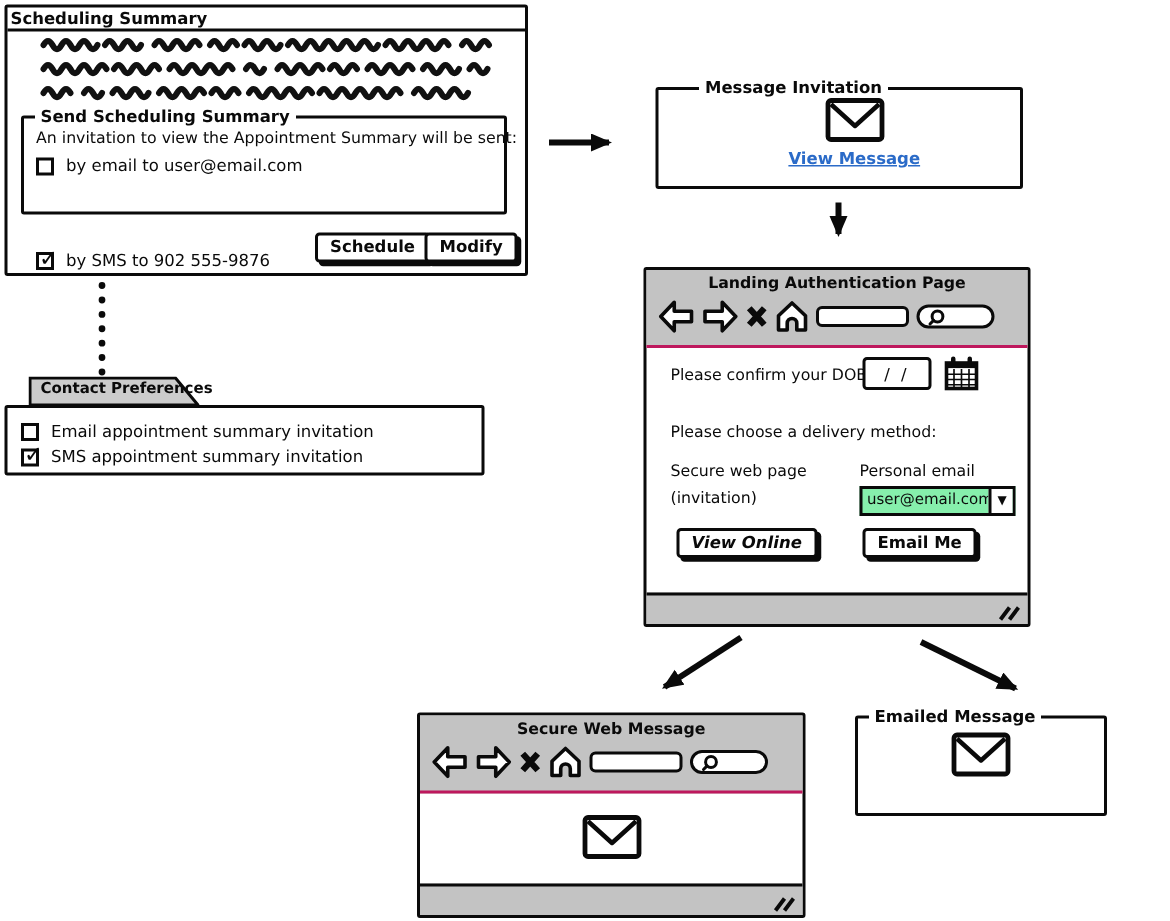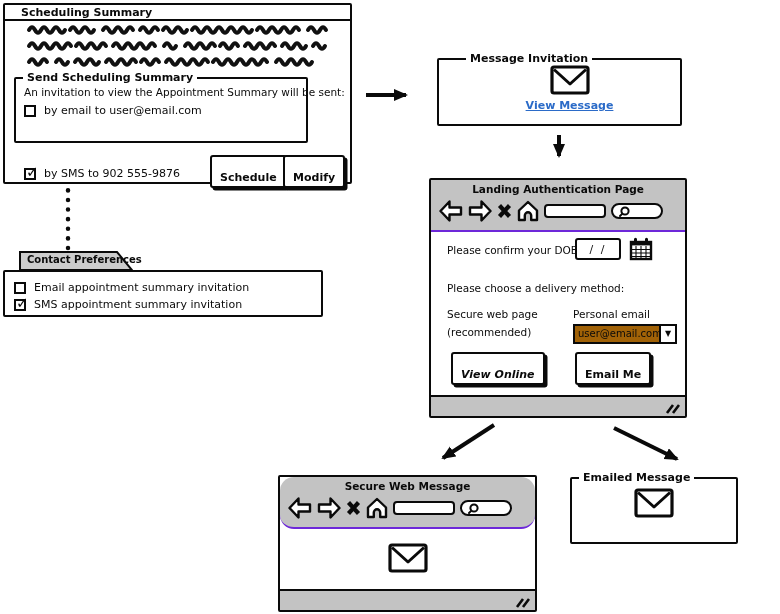--- a/index.html
+++ b/index.html
@@ -1,47 +1,47 @@
 <!DOCTYPE html>
 <html><head>
 <meta charset="utf-8">
 <style>
   * { box-sizing: border-box; margin: 0; padding: 0; }
   html,body { background:#fff; }
   body { font-family: "DejaVu Sans", "Liberation Sans", sans-serif; color:#0a0a0a; }
   #canvas { position:relative; width:780px; height:614px; background:#fff; overflow:hidden; }
 
   .win { position:absolute; background:#fff; border:2px solid #0a0a0a; border-radius:2px; }
-  .titlebar { height:16px; border-bottom:2px solid #0a0a0a; font-size:11px; font-weight:600; line-height:15px; padding-left:16px; white-space:nowrap; }
+  .titlebar { height:16px; border-bottom:2px solid #0a0a0a; font-size:11px; font-weight:600; line-height:15px; padding-left:2px; white-space:nowrap; }
 
   .fs { position:absolute; border:2px solid #0a0a0a; border-radius:2px; background:#fff; }
   .fs legend { font-size:11px; font-weight:600; margin-left:7px; padding:0 4px; white-space:nowrap; }
 
   .btn { position:absolute; background:#fff; border:2px solid #0a0a0a; border-radius:3px;
          box-shadow:2.5px 2.5px 0 #0a0a0a; font-size:11px; font-weight:600; text-align:center;
-         padding:14px 8px 2px 8px; white-space:nowrap; cursor:default; }
+         padding:1px 8px 2px 8px; white-space:nowrap; cursor:default; }
 
   .cbrow { position:absolute; display:flex; align-items:center; gap:8px; height:15px;justify-content:flex-end; }
   .cb { position:relative; width:12px; height:12px; border:2px solid #0a0a0a; background:#fff; flex:0 0 auto; }
   .cb.checked::after { content:"\2713"; position:absolute; left:0px; top:-7px; font-size:15px; font-weight:700; color:#0a0a0a; }
   .cblabel { font-size:11px; white-space:nowrap; }
 
-  .browser-header { position:absolute; left:0; right:0; top:0; background:#c3c3c3; border-bottom:2px solid #6d28d9; }
+  .browser-header { position:absolute; left:0; right:0; top:0; background:#c3c3c3; border-bottom:2px solid #be185d; }
   .browser-title { font-size:10.5px; font-weight:600; text-align:center; line-height:15px; margin-top:2px; white-space:nowrap; }
   .navrow { display:flex; align-items:center; gap:5px; padding-left:8px; margin-top:1px; height:26px; }
   .addr { width:62px; height:14px; background:#fff; border:2px solid #0a0a0a; border-radius:4px; }
   .pill { width:52px; height:16px; background:#fff; border:2px solid #0a0a0a; border-radius:9px; display:flex; align-items:center; padding-left:3px; }
   .browser-footer { position:absolute; left:0; right:0; bottom:0; height:21px; background:#c3c3c3; border-top:2px solid #0a0a0a; }
   .grip { position:absolute; right:5px; bottom:4px; width:16px; height:12px; }
 
   .lbl { position:absolute; font-size:10.5px; white-space:nowrap; }
 
   .dob-input { position:absolute; width:46px; height:22px; background:#fff; border:2px solid #0a0a0a; border-radius:3px;
                font-size:11px; text-align:center; line-height:19px; letter-spacing:2px; }
-  .combo { position:absolute; width:104px; height:20px; border:2px solid #0a0a0a; background:#a16207; display:flex; }
+  .combo { position:absolute; width:104px; height:20px; border:2px solid #0a0a0a; background:#86efac; display:flex; }
   .combo-val { flex:1 1 auto; font-size:10px; line-height:16px; padding-left:3px; white-space:nowrap; overflow:hidden; }
   .combo-btn { flex:0 0 16px; border-left:2px solid #0a0a0a; display:flex; align-items:center; justify-content:center; background:#fff; }
   .combo-btn span { font-size:8px; line-height:8px; }
 
   .tabfolder { position:absolute; width:114px; height:20px; }
   .tabfolder .tablabel { position:absolute; left:8px; top:3px; font-size:10px; font-weight:600; white-space:nowrap; }
 
   .envelope { display:block; }
   .link { font-size:11px; font-weight:600; color:#2b6bc8; text-decoration:underline; white-space:nowrap; cursor:pointer; }
 
@@ -89,21 +89,21 @@
         <path d="M 287 24 q 3 -5.5 6 0 q 3 5.5 6 0" stroke="#111111" stroke-width="4" stroke-linecap="round" fill="none"></path>
         <path d="M 3 40 q 3 -5.5 6 0 q 3 5.5 6 0 q 3 -5.5 6 0" stroke="#111111" stroke-width="4" stroke-linecap="round" fill="none"></path>
         <path d="M 30 40 q 3 -5.5 6 0 q 3 5.5 6 0" stroke="#111111" stroke-width="4" stroke-linecap="round" fill="none"></path>
         <path d="M 49 40 q 3 -5.5 6 0 q 3 5.5 6 0 q 3 -5.5 6 0 q 3 5.5 6 0" stroke="#111111" stroke-width="4" stroke-linecap="round" fill="none"></path>
         <path d="M 80 40 q 3 -5.5 6 0 q 3 5.5 6 0 q 3 -5.5 6 0 q 3 5.5 6 0 q 3 -5.5 6 0" stroke="#111111" stroke-width="4" stroke-linecap="round" fill="none"></path>
         <path d="M 115 40 q 3 -5.5 6 0 q 3 5.5 6 0 q 3 -5.5 6 0" stroke="#111111" stroke-width="4" stroke-linecap="round" fill="none"></path>
         <path d="M 140 40 q 3 -5.5 6 0 q 3 5.5 6 0 q 3 -5.5 6 0 q 3 5.5 6 0 q 3 -5.5 6 0 q 3 5.5 6 0 q 3 -5.5 6 0" stroke="#111111" stroke-width="4" stroke-linecap="round" fill="none"></path>
         <path d="M 187 40 q 3 -5.5 6 0 q 3 5.5 6 0 q 3 -5.5 6 0 q 3 5.5 6 0 q 3 -5.5 6 0 q 3 5.5 6 0 q 3 -5.5 6 0 q 3 5.5 6 0 q 3 -5.5 6 0" stroke="#111111" stroke-width="4" stroke-linecap="round" fill="none"></path>
         <path d="M 250 40 q 3 -5.5 6 0 q 3 5.5 6 0 q 3 -5.5 6 0 q 3 5.5 6 0 q 3 -5.5 6 0 q 3 5.5 6 0" stroke="#111111" stroke-width="4" stroke-linecap="round" fill="none"></path>
       </svg>
-    <fieldset class="fs" style="left:9px; top:66px; width:294px; height:72px;">
+    <fieldset class="fs" style="left:9px; top:66px; width:324px; height:72px;">
       <legend>Send Scheduling Summary</legend>
       <div class="lbl" style="left:8px; top:2px; font-size:10.5px;">An invitation to view the Appointment Summary will be sent:</div>
       <div class="cbrow" style="left:8px; top:19px;">
         <span class="cb"></span>
         <span class="cblabel">by email to user@email.com</span>
       </div>
       <div class="cbrow" style="left:8px; top:38px;margin-top:44px;">
         <span class="cb checked"></span>
         <span class="cblabel">by SMS to 902 555-9876</span>
       </div>
@@ -168,39 +168,39 @@
     <div class="lbl" style="left:16px; top:64px;">Please confirm your DOB:</div>
     <div class="dob-input" style="left:144px; top:58px;">/ /</div>
     <span style="position:absolute; left:198px; top:57px;"><svg width="24" height="24" viewBox="0 0 24 24">
           <rect x="2" y="5" width="20" height="17" fill="#ffffff" stroke="#0a0a0a" stroke-width="2.4"></rect>
           <rect x="2" y="5" width="20" height="3.4" fill="#0a0a0a"></rect>
           <path d="M6.5 2.2 V6 M17.5 2.2 V6" stroke="#0a0a0a" stroke-width="3" stroke-linecap="round"></path>
           <path d="M7 9 V21 M12 9 V21 M17 9 V21 M3 12.5 H21 M3 16 H21 M3 19.5 H21" stroke="#0a0a0a" stroke-width="1.1"></path>
         </svg></span>
     <div class="lbl" style="left:16px; top:102px;">Please choose a delivery method:</div>
     <div class="lbl" style="left:16px; top:128px;">Secure web page</div>
-    <div class="lbl" style="left:16px; top:146px;">(recommended)</div>
+    <div class="lbl" style="left:16px; top:146px;">(invitation)</div>
     <div class="lbl" style="left:142px; top:128px;">Personal email</div>
     <div class="combo" style="left:142px; top:144px;">
       <div class="combo-val">user@email.com</div>
       <div class="combo-btn">
           <span>▼</span>
         </div>
     </div>
     <div class="btn" style="left:20px; top:172px;font-style:italic;">View Online</div>
     <div class="btn" style="left:144px; top:172px;">Email Me</div>
     <div class="browser-footer">
       <span class="grip"><svg width="16" height="12">
             <path d="M3 10 L9 2 M9 10 L15 2" stroke="#0a0a0a" stroke-width="2.6"></path>
           </svg></span>
     </div>
   </div>
 
   <div class="win" style="left:278px; top:475px; width:259px; height:137px;">
-    <div class="browser-header" style="height:52px;border-radius:14px;">
+    <div class="browser-header" style="height:52px;">
       <div class="browser-title">Secure Web Message</div>
       <div class="navrow">
           <svg width="24" height="22">
             <path d="M22 7.5 H10.5 V1.5 L1.5 11 L10.5 20.5 V14.5 H22 Z" stroke="#0a0a0a" fill="#ffffff" stroke-width="2.4" stroke-linejoin="round"></path>
           </svg>
           <svg width="24" height="22">
             <path d="M2 7.5 H13.5 V1.5 L22.5 11 L13.5 20.5 V14.5 H2 Z" stroke="#0a0a0a" fill="#ffffff" stroke-width="2.4" stroke-linejoin="round"></path>
           </svg>
           <svg width="15" height="18">
             <path d="M2.5 3.5 L12.5 14.5 M12.5 3.5 L2.5 14.5" stroke="#0a0a0a" stroke-width="4.2"></path>

